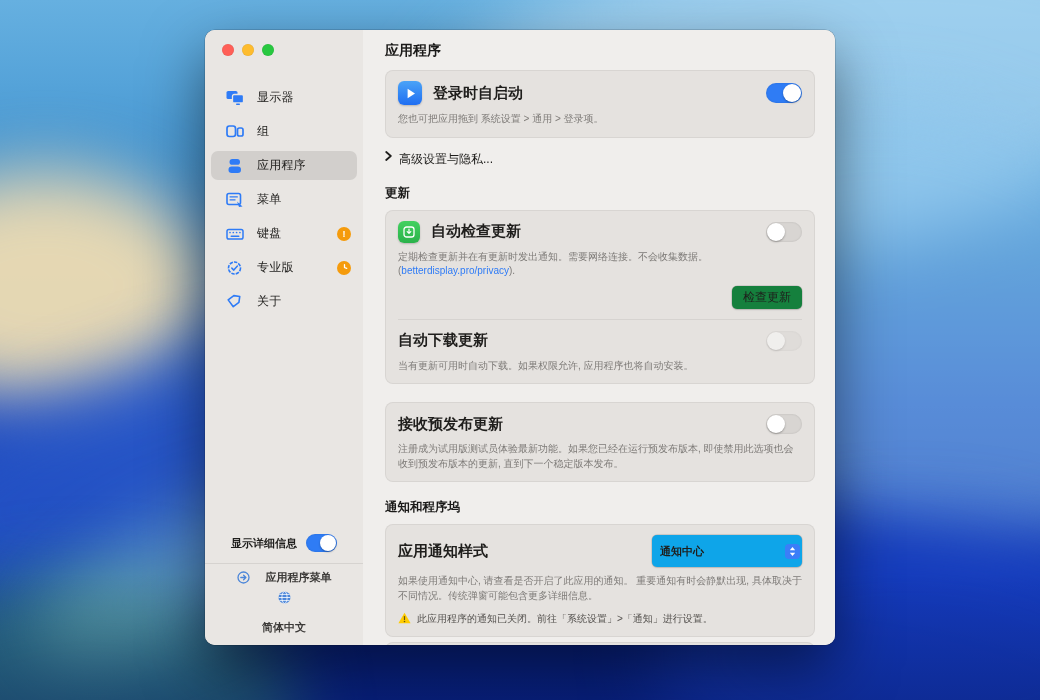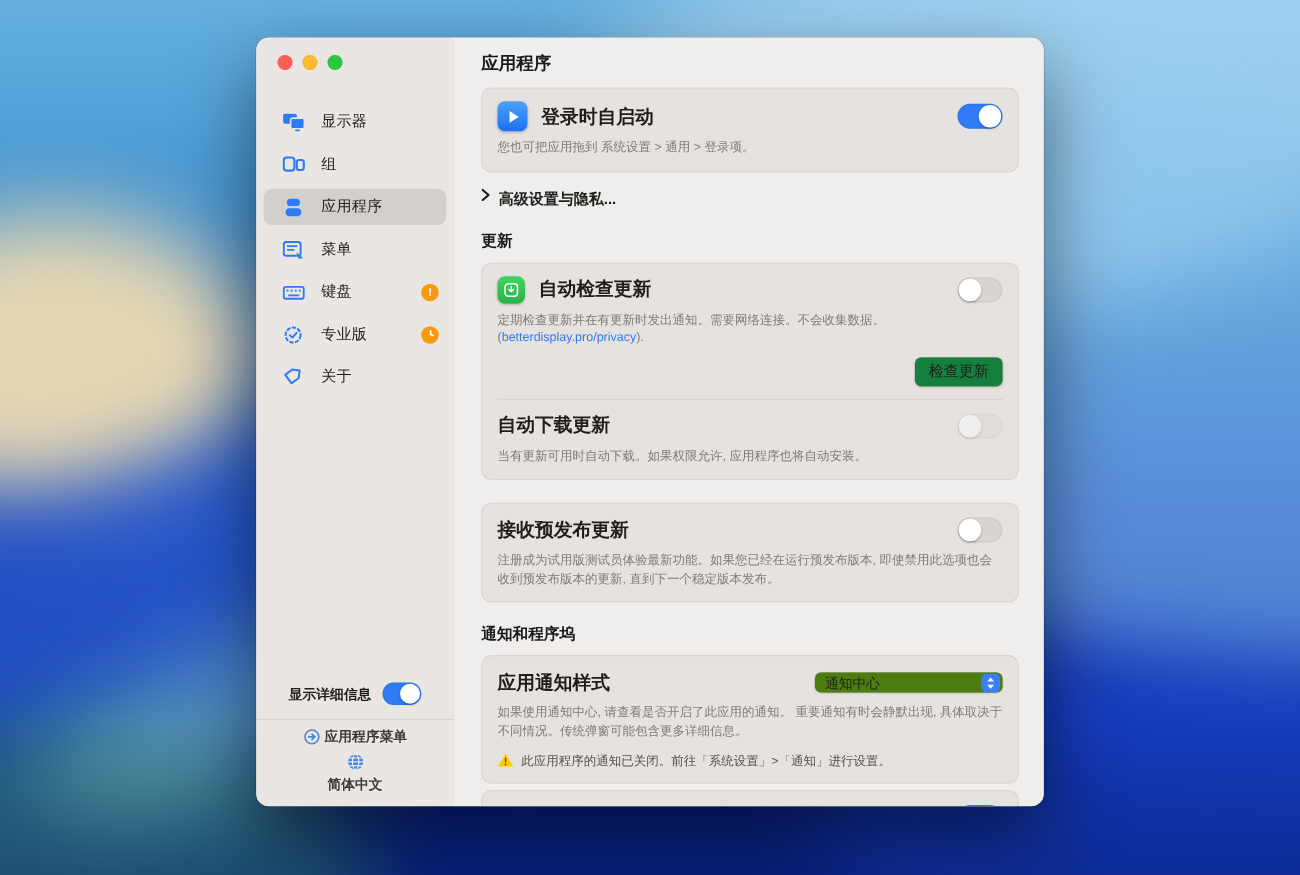--- a/index.html
+++ b/index.html
@@ -35,21 +35,21 @@
   .nav-item{display:flex;align-items:center;height:29px;margin:5px 6px 0 6px;padding:0 6px 0 15px;border-radius:7px;cursor:default;}
   .nav-item.sel{background:#d2cfcc;}
   .nic{width:18px;height:16px;flex:0 0 18px;margin-right:13px;}
   .nlabel{font-size:12px;color:#1f1e1c;font-weight:500;letter-spacing:.2px;}
   .badge{margin-left:auto;width:14px;height:14px;border-radius:50%;background:#f59b0c;color:#fff;
          display:flex;align-items:center;justify-content:center;font-size:9px;font-weight:700;}
   .side-footer{position:absolute;left:0;right:0;bottom:0;}
   .detail-row{display:flex;align-items:center;justify-content:center;gap:9px;padding-bottom:11px;}
   .detail-label{font-size:11px;font-weight:600;color:#1f1e1c;}
   .side-div{border-top:1px solid #d6d3d0;margin:0;}
-  .foot-link{display:flex;align-items:center;justify-content:center;gap:4px;padding:6px 0 0 0;font-size:11px;font-weight:600;color:#3c3a38;}
+  .foot-link{display:flex;align-items:center;justify-content:center;gap:16px;padding:6px 0 0 0;font-size:11px;font-weight:600;color:#3c3a38;}
   .foot-link:last-child{padding-bottom:10px;flex-direction:column;}
   
   .toggle{position:relative;width:36px;height:20px;border-radius:10px;background:#d8d5d2;box-shadow:inset 0 0 2px rgba(0,0,0,.15);flex:0 0 auto;}
   .toggle:after{content:"";position:absolute;top:1px;left:1px;width:18px;height:18px;border-radius:50%;background:#fff;box-shadow:0 1px 2px rgba(0,0,0,.3);}
   .toggle.on{background:#2f7cf5;}
   .toggle.on:after{left:auto;right:1px;}
   .toggle.disabled{opacity:.45;}
   .toggle.mini{width:31px;height:18px;border-radius:9px;}
   .toggle.mini:after{width:16px;height:16px;}
   
@@ -58,27 +58,27 @@
   h2{font-size:12.5px;font-weight:700;color:#1b1a19;margin:17px 0 8px 0;}
   .card{background:#e5e2df;border:1px solid rgba(0,0,0,.055);border-radius:8px;padding:10px 12px;}
   .mt5{margin-top:5px;} .mt7{margin-top:18px;}
   .row{display:flex;align-items:center;gap:11px;min-height:22px;}
   .rlabel{font-size:15px;font-weight:600;color:#1f1e1c;flex:1;}
   .cap{font-size:10px;line-height:1.45;color:#7e7b78;margin:7px 0 0 0;}
   .cap .link{color:#2e7bf6;text-decoration:none;}
   .appicon{width:24px;height:24px;border-radius:6px;display:flex;align-items:center;justify-content:center;flex:0 0 24px;}
   .appicon.blue{background:linear-gradient(180deg,#4aa3f7,#1f6ef2);box-shadow:0 1px 2px rgba(0,0,0,.2);}
   .appicon.green{width:22px;height:22px;flex:0 0 22px;background:linear-gradient(180deg,#43d160,#2ab24a);box-shadow:0 1px 2px rgba(0,0,0,.2);}
-  .adv{display:flex;align-items:flex-start;gap:7px;margin-top:13px;font-size:12px;font-weight:700;color:#1f1e1c;}
+  .adv{display:flex;align-items:flex-start;gap:7px;margin-top:13px;font-size:12px;font-weight:400;color:#1f1e1c;}
   .btnrow{display:flex;justify-content:flex-end;margin-top:7px;}
   .btn{font-family:inherit;font-size:12px;color:#1f1e1c;background:#15803d;border:none;border-radius:5px;padding:3px 11px;
        box-shadow:0 0 0 .5px rgba(0,0,0,.18),0 1px 2px rgba(0,0,0,.12);}
   .divider{border-top:1px solid #d6d3d0;margin:10px 0;}
-  .select{display:flex;align-items:center;width:150px;height:16px;background:#4d7c0f;border-radius:5px;flex:0 0 150px;
-          box-shadow:0 0 0 .5px rgba(0,0,0,.18),0 .5px 2px rgba(0,0,0,.1);font-size:11px;color:#1f1e1c;padding-left:8px;box-sizing:border-box;}
+  .select{display:flex;align-items:center;width:150px;height:32px;background:#0ea5e9;border-radius:5px;flex:0 0 150px;
+          box-shadow:0 0 0 .5px rgba(0,0,0,.18),0 .5px 2px rgba(0,0,0,.1);font-size:11px;color:#1f1e1c;padding-left:8px;box-sizing:border-box;font-weight:bold;}
   .select .chev{margin-left:auto;margin-right:2px;width:15px;height:15px;border-radius:4px;background:#3b7ef8;display:flex;align-items:center;justify-content:center;}
   .warn{display:flex;align-items:flex-start;gap:6px;margin-top:9px;font-size:10px;color:#55524f;}
 </style>
 </head>
 <body>
 
 <div class="wall">
   <div class="blob b1"></div>
   <div class="blob b2"></div>
   <div class="blob b3"></div>

